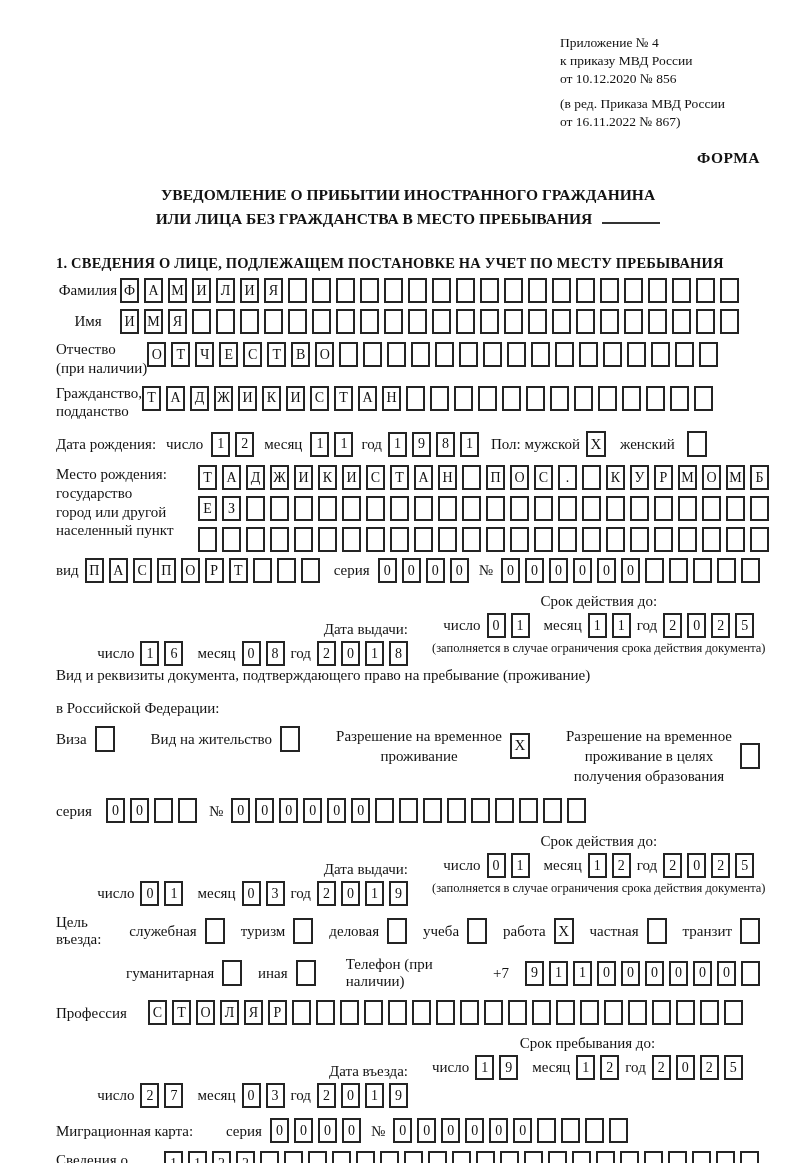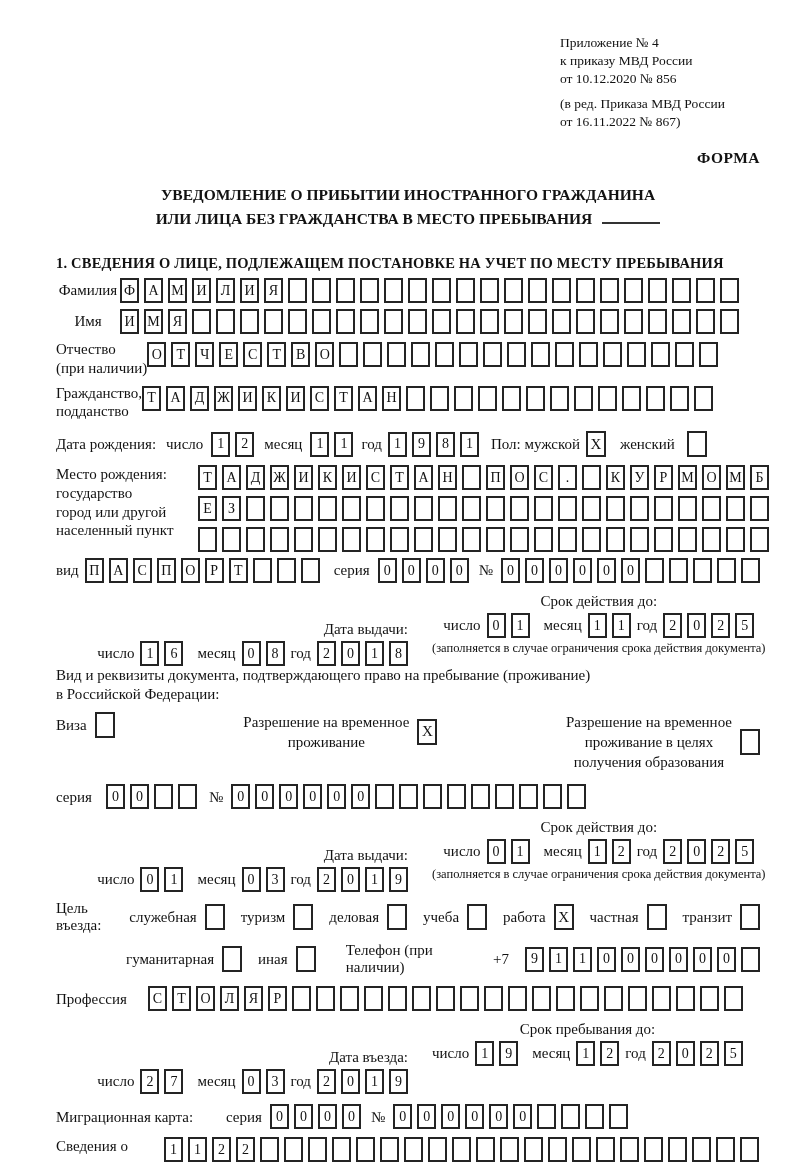--- a/index.html
+++ b/index.html
@@ -396,25 +396,29 @@
             <span class="cell">0</span>
             <span class="cell">2</span>
             <span class="cell">5</span>
           </span>
       </div>
       <div class="dn">(заполняется в случае ограничения срока действия документа)</div>
     </div>
   </div>
 
   <div class="lab" style="margin-top:0">Вид и реквизиты документа, подтверждающего право на пребывание (проживание)</div>
-  <div class="lab" style="margin-top:0">в Российской Федерации:</div>
+  <div class="lab" style="margin-top:14px">в Российской Федерации:</div>
 
   <div class="permits">
     <span class="permit">
       <span class="plabel">Виза</span>
+      <span class="checkbox"></span>
+    </span>
+    <span class="permit">
+      <span class="plabel">Вид на жительство</span>
       <span class="checkbox"></span>
     </span>
     <span class="permit">
       <span class="plabel">
         <span>Разрешение на временное</span><br>
         <span>проживание</span>
       </span>
       <span class="checkbox">X</span>
     </span>
     <span class="permit">

